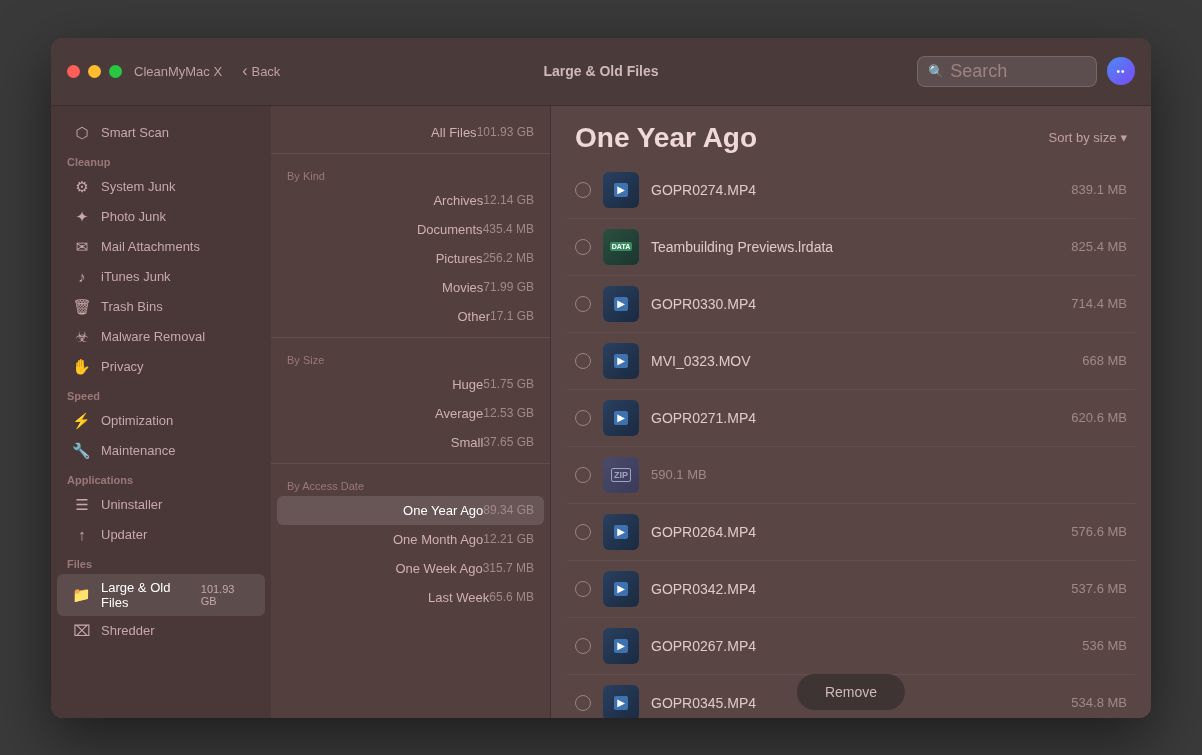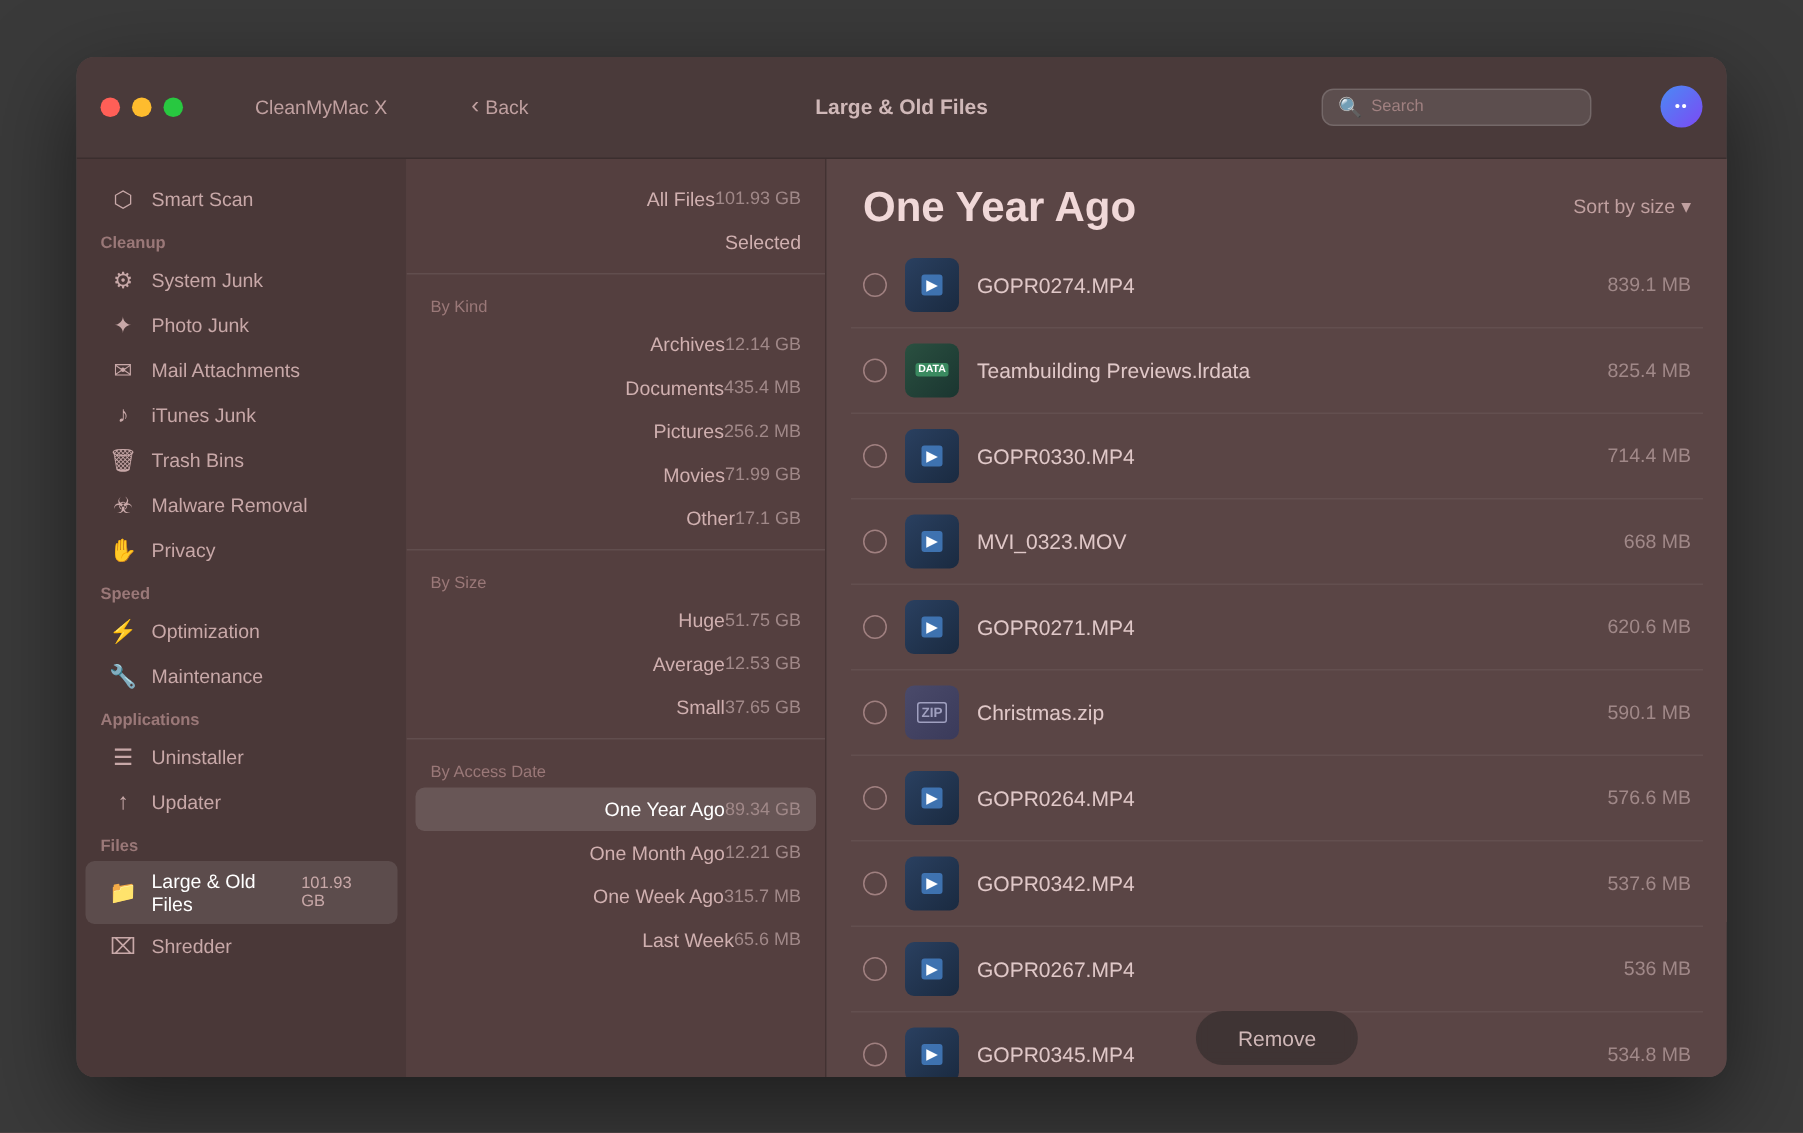--- a/index.html
+++ b/index.html
@@ -24,21 +24,20 @@
     }
     .titlebar {
       height: 68px;
       background: #4a3a3a;
       display: flex;
       align-items: center;
       padding: 0 16px;
       flex-shrink: 0;
       position: relative;
       border-bottom: 1px solid rgba(0,0,0,0.2);
-      gap: 36px;
     }
     .traffic-lights {
       display: flex;
       gap: 8px;
       align-items: center;
     }
     .traffic-light {
       width: 13px;
       height: 13px;
       border-radius: 50%;
@@ -81,21 +80,21 @@
       align-items: center;
       padding: 4px 10px;
       gap: 6px;
       width: 180px;
     }
     .search-bar input {
       background: none;
       border: none;
       outline: none;
       color: #c0a0a0;
-      font-size: 11px;
+      font-size: 18px;
       width: 100%;
     }
     .search-bar input::placeholder { color: #a08080; }
     .search-icon-char { color: #a08080; font-size: 13px; }
     .avatar {
       width: 28px;
       height: 28px;
       border-radius: 50%;
       background: linear-gradient(135deg, #4a8af4, #7c4af4);
       margin-left: 10px;
@@ -406,23 +405,20 @@
         <span class="sidebar-icon">⌧</span>
         <span>Shredder</span>
       </div>
     </div>
 
     <div class="middle-panel">
       <div class="filter-item">
         <span>All Files</span>
         <span class="filter-size">101.93 GB</span>
       </div>
-      <div class="filter-item">
-        <span>Selected</span>
-      </div>
       <div class="filter-divider"></div>
       <div class="filter-section">By Kind</div>
       <div class="filter-item">
         <span>Archives</span>
         <span class="filter-size">12.14 GB</span>
       </div>
       <div class="filter-item">
         <span>Documents</span>
         <span class="filter-size">435.4 MB</span>
       </div>
@@ -525,21 +521,20 @@
           </div>
           <span class="file-name">GOPR0271.MP4</span>
           <span class="file-size">620.6 MB</span>
         </div>
 
         <div class="file-row">
           <div class="file-radio"></div>
           <div class="file-icon zip">
             <span class="zip-label">ZIP</span>
           </div>
-          <span class="file-name">Christmas.zip</span>
           <span class="file-size">590.1 MB</span>
         </div>
 
         <div class="file-row">
           <div class="file-radio"></div>
           <div class="file-icon video">
             <div class="video-play">▶</div>
           </div>
           <span class="file-name">GOPR0264.MP4</span>
           <span class="file-size">576.6 MB</span>

